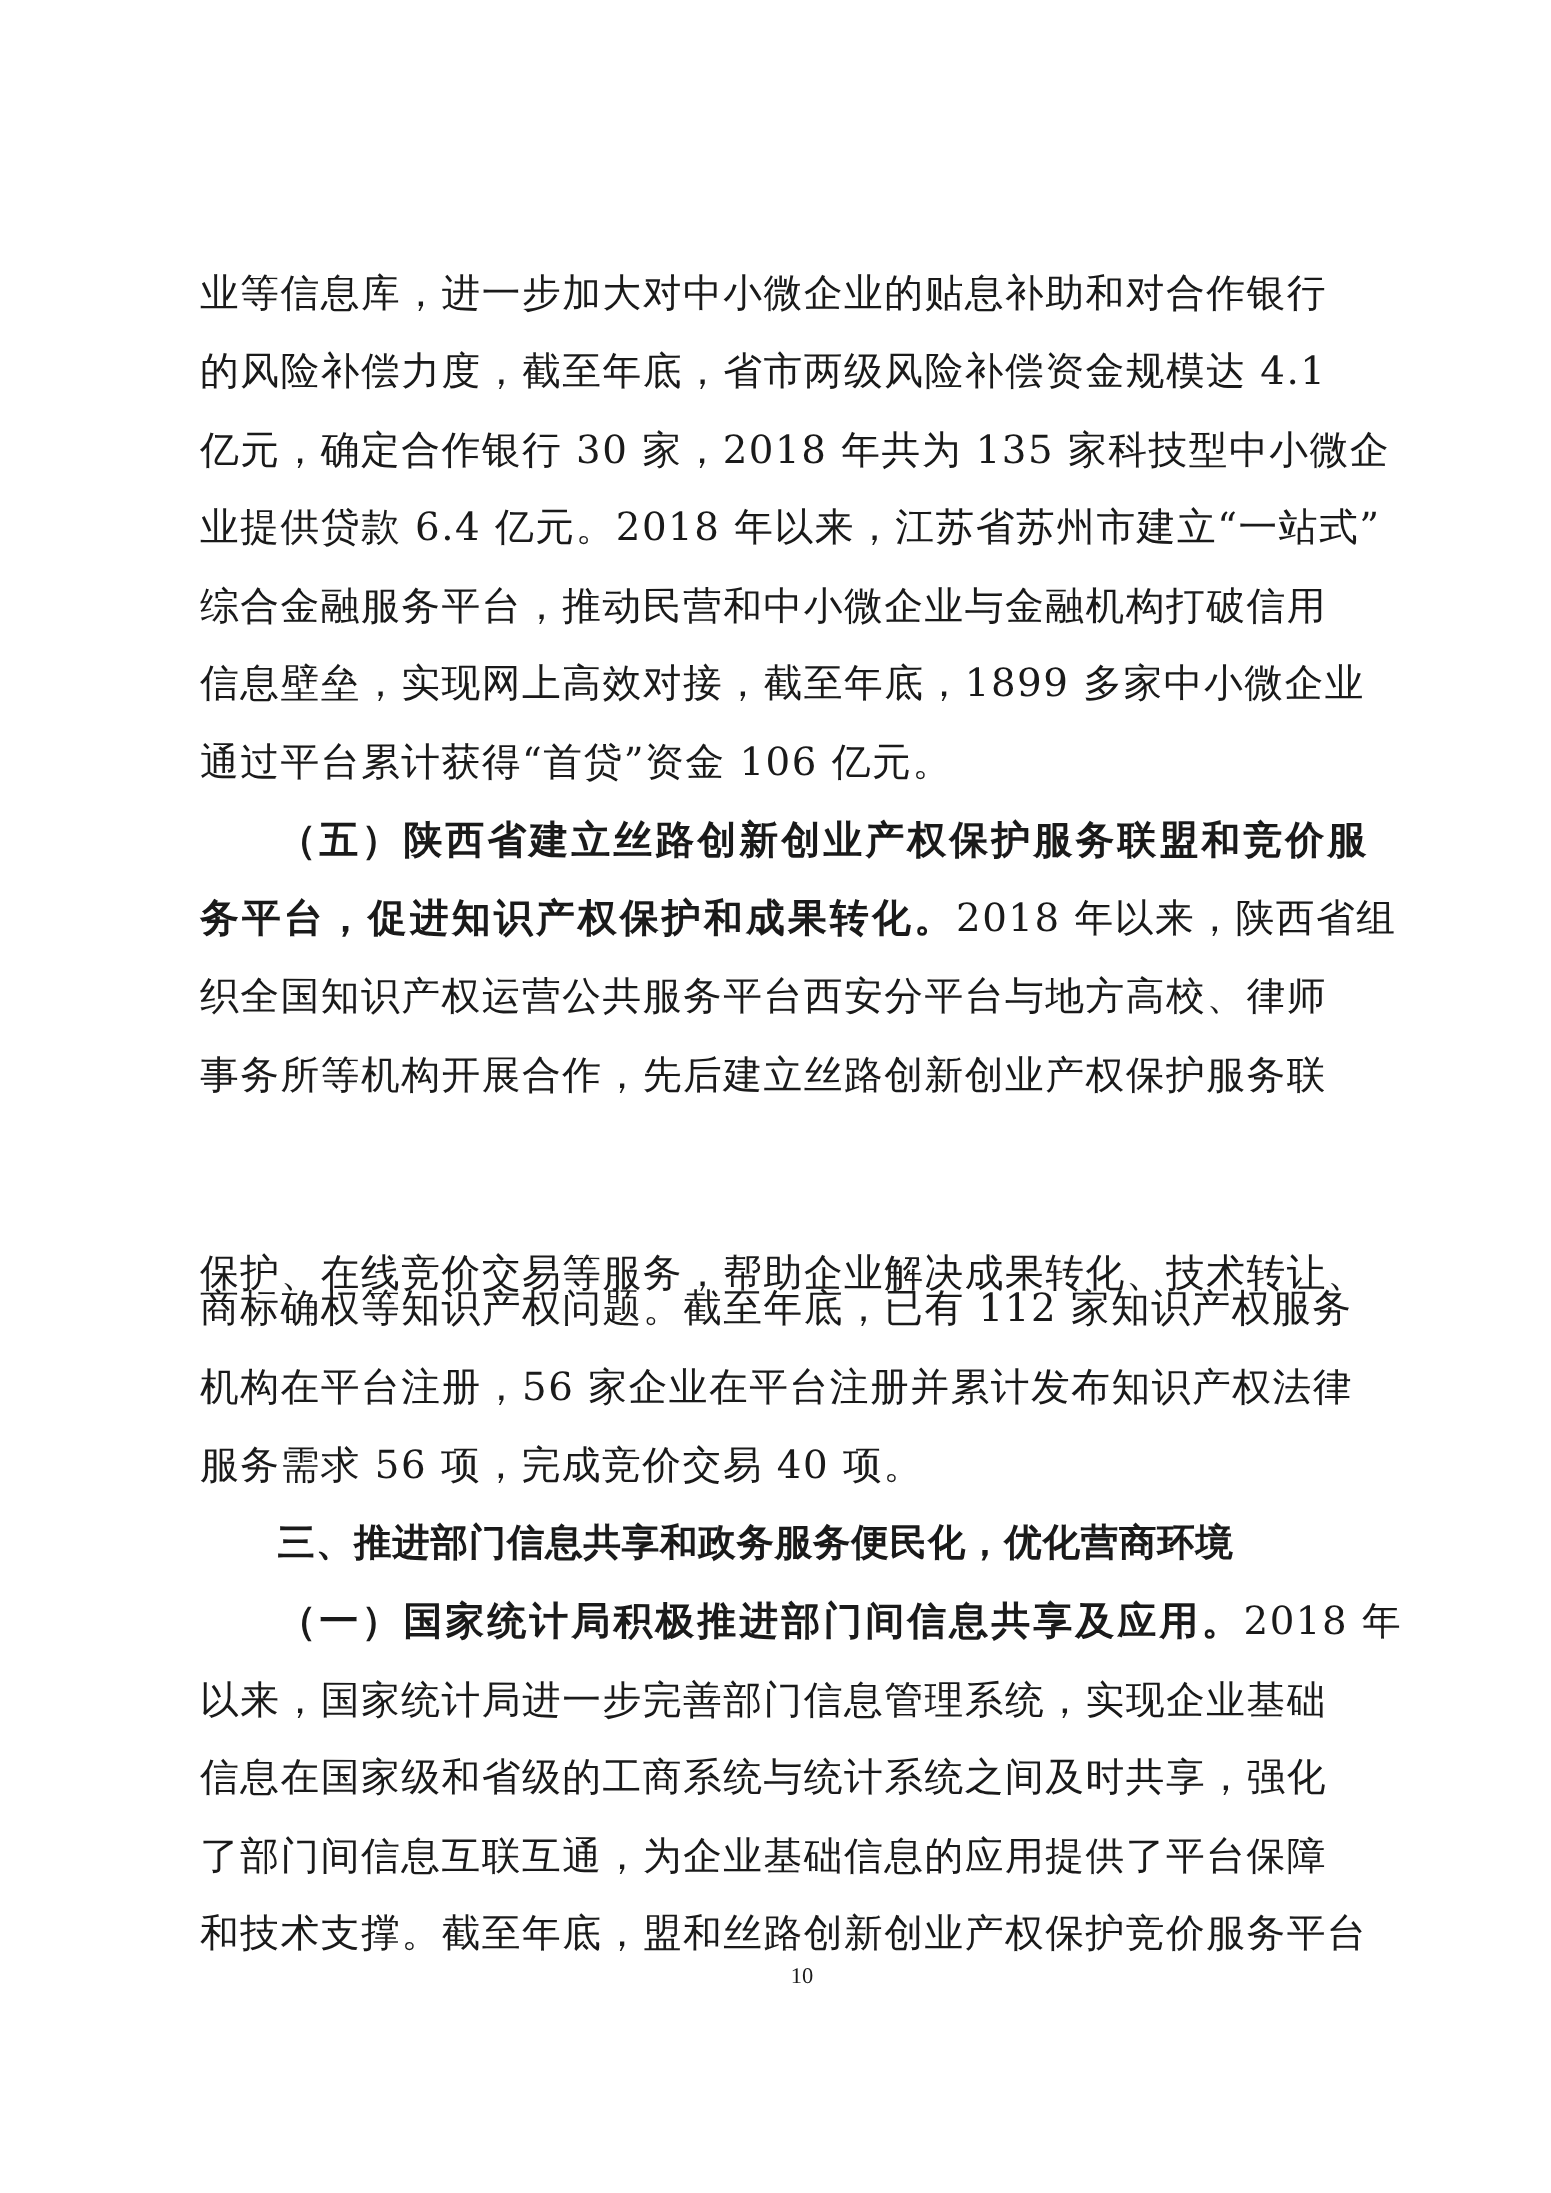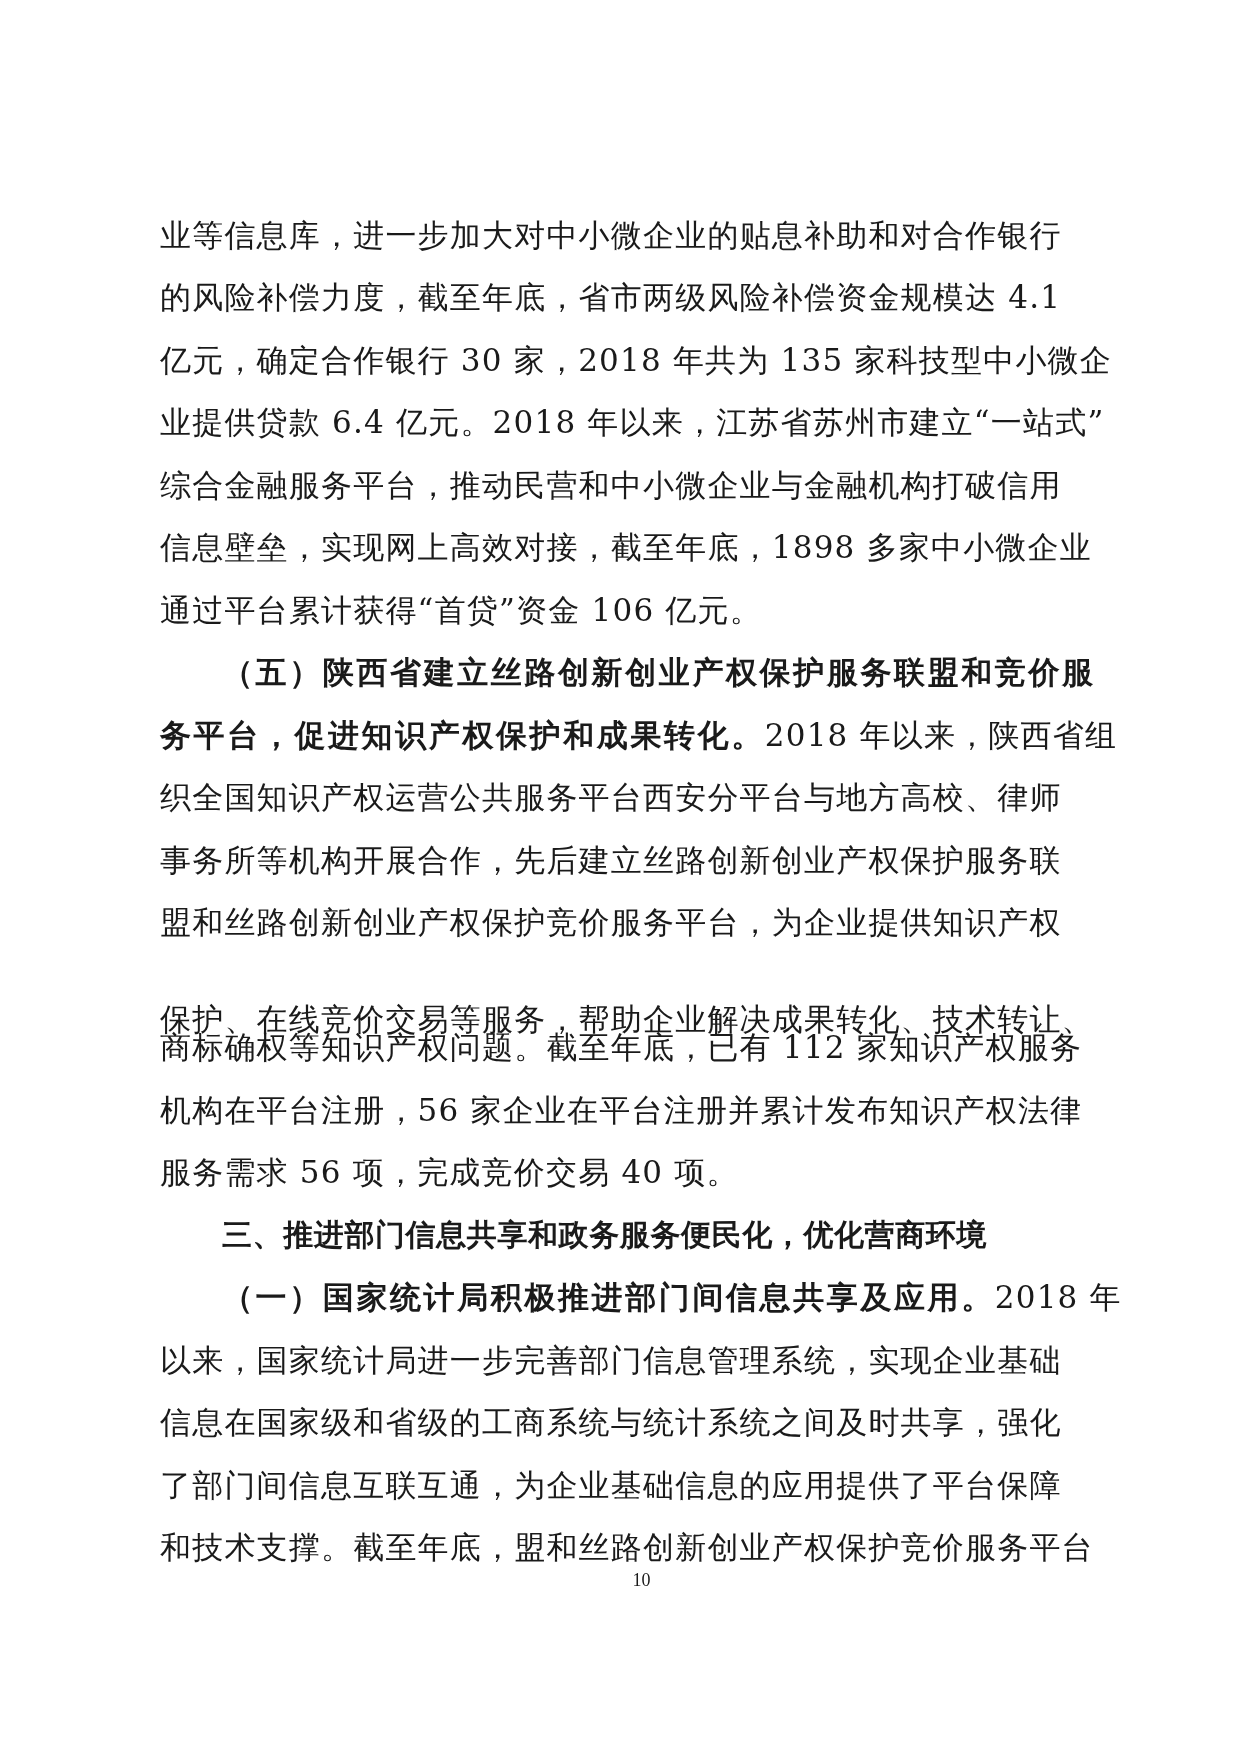--- a/index.html
+++ b/index.html
@@ -57,30 +57,29 @@
 </head>
 <body>
 
 <div class="page">
 
   <div class="line" style="top:205px">业等信息库，进一步加大对中小微企业的贴息补助和对合作银行</div>
   <div class="line" style="top:267px">的风险补偿力度，截至年底，省市两级风险补偿资金规模达 4.1</div>
   <div class="line" style="top:330px">亿元，确定合作银行 30 家，2018 年共为 135 家科技型中小微企</div>
   <div class="line" style="top:392px">业提供贷款 6.4 亿元。2018 年以来，江苏省苏州市建立“一站式”</div>
   <div class="line" style="top:455px">综合金融服务平台，推动民营和中小微企业与金融机构打破信用</div>
-  <div class="line" style="top:517px">信息壁垒，实现网上高效对接，截至年底，1898 多家中小微企业</div>
+  <div class="line" style="top:517px">信息壁垒，实现网上高效对接，截至年底，1899 多家中小微企业</div>
   <div class="line" style="top:580px">通过平台累计获得“首贷”资金 106 亿元。</div>
 
   <div class="line indent kai" style="top:642px">（五）陕西省建立丝路创新创业产权保护服务联盟和竞价服</div>
   <div class="line" style="top:705px">
     <span class="kai">务平台，促进知识产权保护和成果转化。</span><span>2018 年以来，陕西省组</span>
   </div>
   <div class="line" style="top:830px">事务所等机构开展合作，先后建立丝路创新创业产权保护服务联</div>
   <div class="line" style="top:767px">织全国知识产权运营公共服务平台西安分平台与地方高校、律师</div>
-  <div class="line" style="top:892px">盟和丝路创新创业产权保护竞价服务平台，为企业提供知识产权</div>
   <div class="line" style="top:989px">保护、在线竞价交易等服务，帮助企业解决成果转化、技术转让、</div>
   <div class="line" style="top:1017px">商标确权等知识产权问题。截至年底，已有 112 家知识产权服务</div>
   <div class="line" style="top:1080px">机构在平台注册，56 家企业在平台注册并累计发布知识产权法律</div>
   <div class="line" style="top:1142px">服务需求 56 项，完成竞价交易 40 项。</div>
 
   <div class="line indent heading" style="top:1205px">三、推进部门信息共享和政务服务便民化，优化营商环境</div>
 
   <div class="line indent" style="top:1267px">
     <span class="kai">（一）国家统计局积极推进部门间信息共享及应用。</span><span>2018 年</span>
   </div>

